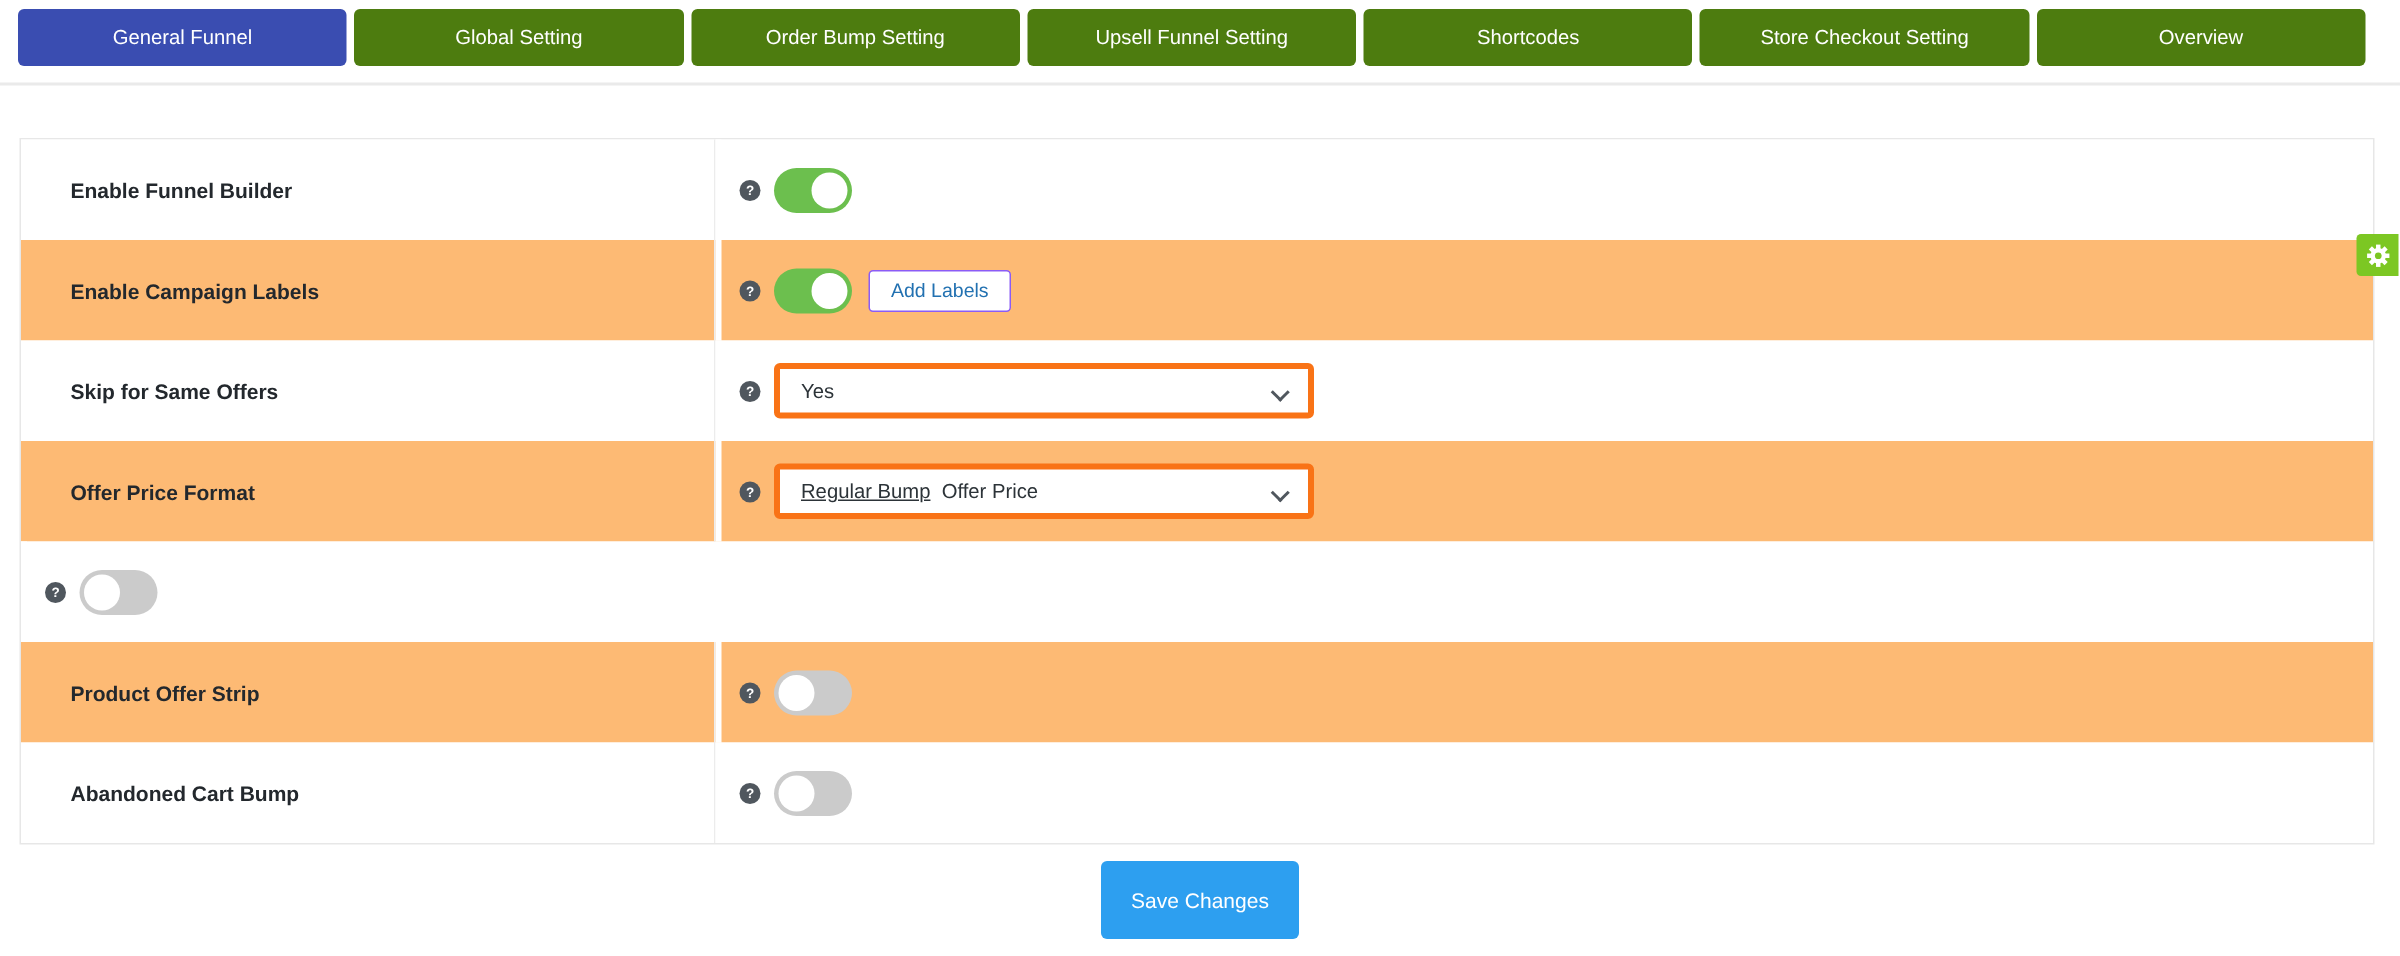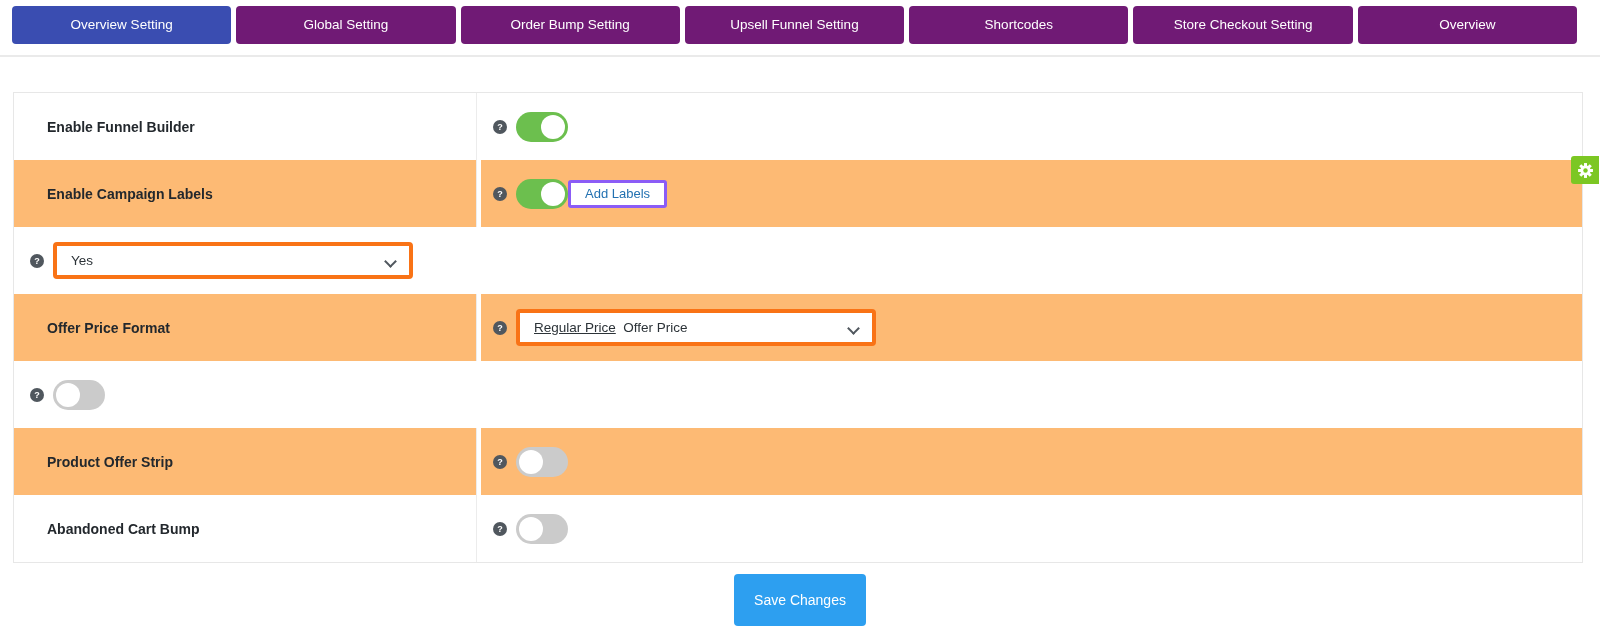--- a/index.html
+++ b/index.html
@@ -3,21 +3,21 @@
 <meta charset="utf-8">
 <style>
   * { margin: 0; padding: 0; box-sizing: border-box; }
   html, body { width: 1600px; height: 637px; background: #ffffff;
     font-family: "Liberation Sans", sans-serif; overflow: hidden; }
 
   
   .tabbar { display: flex; gap: 5px; padding: 6px 23px 0 12px; }
   .tab { flex: 1; height: 38px; line-height: 38px; text-align: center;
     color: #ffffff; font-size: 13.5px; border-radius: 4px;
-    background: #701a75; cursor: pointer; white-space: nowrap; overflow: hidden; }
+    background: #4d7c0f; cursor: pointer; white-space: nowrap; overflow: hidden; }
   .tab.active { background: #3a4db1; }
   .tab-separator { margin-top: 11px; border-bottom: 2px solid #eaeaea; }
 
   
   .settings-table { margin: 35px 17px 0 13px; border: 1px solid #e7e7e7; background: #fff; }
   .row { display: flex; height: 67px; background: #ffffff; }
   .row.alt { background: #fdba74; }
   .row-label-cell { width: 463px; flex: 0 0 463px; display: flex; align-items: center;
     padding-left: 33px; border-right: 1px solid #ececec; }
   .row-label { font-size: 14px; font-weight: 700; color: #23282d; text-align: right; }
@@ -33,22 +33,22 @@
   .toggle { width: 52px; height: 30px; border-radius: 15px; position: relative;
     cursor: pointer; flex: 0 0 52px; }
   .toggle.on { background: #6cbf4e; }
   .toggle.off { background: #cbcbcb; }
   .knob { position: absolute; top: 3px; width: 24px; height: 24px; border-radius: 50%;
     background: #ffffff; }
   .toggle.on .knob { right: 3px; }
   .toggle.off .knob { left: 3px; }
 
   
-  .btn-secondary { height: 28px; padding: 0 14px; background: #ffffff;
-    border: 3px solid #8b5cf6; border-radius: 3px; color: #2271b1; font-size: 13px;
+  .btn-secondary { margin-left: 11px; height: 28px; padding: 0 14px; background: #ffffff;
+    border: 1px solid #8b5cf6; border-radius: 3px; color: #2271b1; font-size: 13px;
     display: inline-flex; align-items: center; cursor: pointer;
     font-family: "Liberation Sans", sans-serif; }
 
   
   .select { width: 360px; height: 37px; background: #ffffff; border: 4px solid #f97316;
     border-radius: 4px; display: flex; align-items: center; padding: 0 14px;
     position: relative; cursor: pointer; color: #2c3338; font-size: 13.5px; }
   .select .chevron { position: absolute; right: 14px; top: 13px; width: 9px; height: 9px;
     border-right: 2px solid #50575e; border-bottom: 2px solid #50575e;
     transform: rotate(45deg); transform-origin: center; margin-top: -2px; }
@@ -62,21 +62,21 @@
   
   .footer { display: flex; justify-content: center; }
   .btn-save { margin-top: 11px; min-width: 128px; height: 52px; background: #2d9ff0;
     color: #ffffff; border: none; border-radius: 4px; font-size: 14px; cursor: pointer;
     font-family: "Liberation Sans", sans-serif; padding: 0 20px; }
 </style>
 </head>
 <body>
 
 <div class="tabbar">
-  <div class="tab active">Overview Setting</div>
+  <div class="tab active">General Funnel</div>
   <div class="tab">Global Setting</div>
   <div class="tab">Order Bump Setting</div>
   <div class="tab">Upsell Funnel Setting</div>
   <div class="tab">Shortcodes</div>
   <div class="tab">Store Checkout Setting</div>
   <div class="tab">Overview</div>
 </div>
 <div class="tab-separator"></div>
 
 <div class="settings-table">
@@ -100,38 +100,41 @@
     <div class="row-control-cell">
       <span class="help-icon">?</span>
       <div class="toggle on">
         <span class="knob"></span>
       </div>
       <button class="btn-secondary">Add Labels</button>
     </div>
   </div>
 
   <div class="row">
+    <div class="row-label-cell">
+      <span class="row-label">Skip for Same Offers</span>
+    </div>
     <div class="row-control-cell">
       <span class="help-icon">?</span>
       <div class="select">
         <span>Yes</span>
         <span class="chevron"></span>
       </div>
     </div>
   </div>
 
   <div class="row alt">
     <div class="row-label-cell">
       <span class="row-label">Offer Price Format</span>
     </div>
     <div class="row-control-cell">
       <span class="help-icon">?</span>
       <div class="select">
         <span>
-          <span class="struck">Regular Price</span>&nbsp;
+          <span class="struck">Regular Bump</span>&nbsp;
           <span>Offer Price</span>
         </span>
         <span class="chevron"></span>
       </div>
     </div>
   </div>
 
   <div class="row">
     <div class="row-control-cell">
       <span class="help-icon">?</span>

